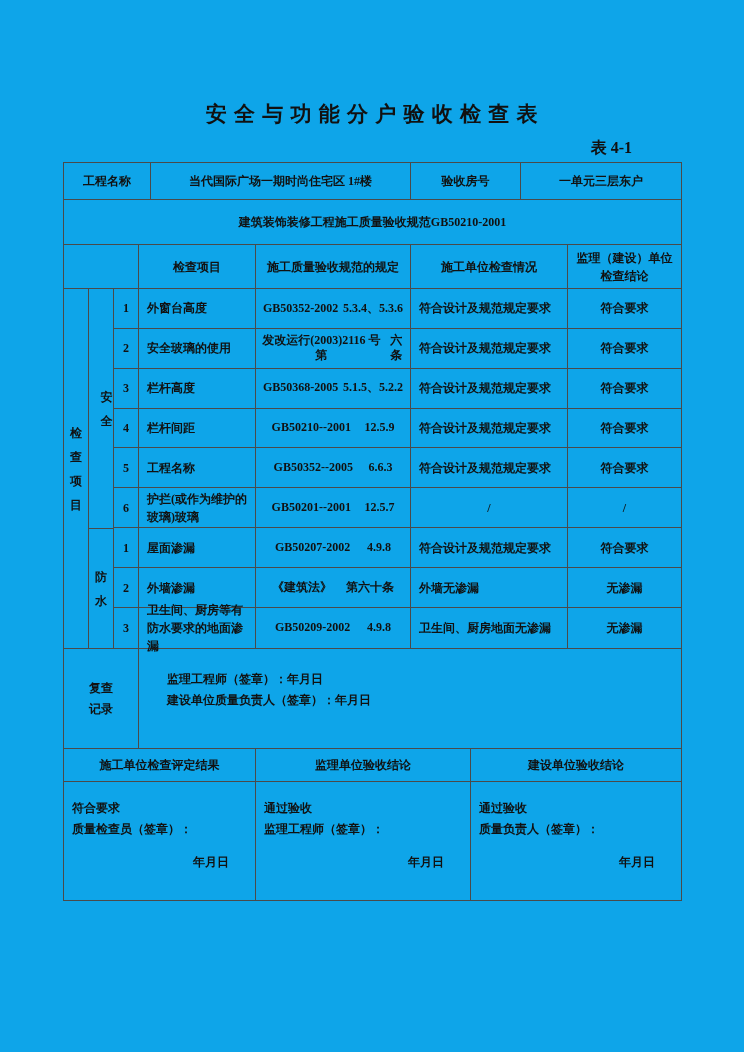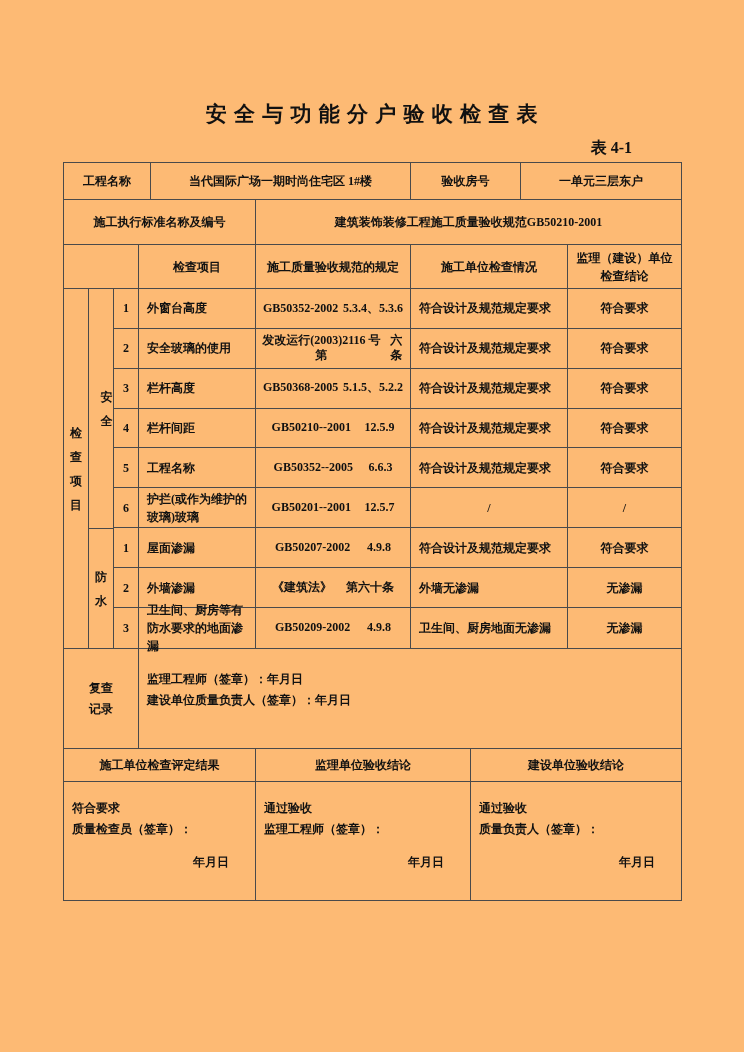--- a/index.html
+++ b/index.html
@@ -3,21 +3,21 @@
 <meta charset="utf-8">
 <style>
   * { box-sizing: border-box; margin: 0; padding: 0; }
   html, body { background: #ffffff; }
   body {
     width: 744px; height: 1052px;
     font-family: "Liberation Serif", serif;
     color: #111;
     overflow: hidden;
   }
-  .page { position: relative; width: 744px; height: 1052px; background: #fdba74; }
+  .page { position: relative; width: 744px; height: 1052px; background: #0ea5e9; }
   .title {
     padding-top: 100px;
     text-align: center;
     font-size: 21px;
     font-weight: bold;
     letter-spacing: 1px;
   }
   .sheet { width: 619px; margin-left: 63px; margin-top: 10px; }
   .tableno {
     text-align: right;
@@ -68,20 +68,21 @@
   .v2text {
     width: 26px; word-break: break-all; line-height: 21px;
     text-align: center; font-weight: bold;
   }
   .recheck-content {
     flex: 1; border-right: none;
     display: flex; flex-direction: column;
     align-items: flex-start; justify-content: flex-start;
     text-align: left; padding: 20px 8px 0 8px; line-height: 21px;
     font-weight: 600;
+    margin-left: 20px;
   }
   
   .bcell {
     display: flex; flex-direction: column;
     align-items: flex-start; justify-content: flex-start;
     text-align: left; padding: 16px 8px 0 8px; line-height: 21px;
     font-weight: 600;
   }
   .bcell .dateline {
     align-self: stretch; text-align: right;
@@ -101,21 +102,20 @@
     <div class="tbl">
 
       <div class="r h37">
         <div class="c w87 bold">工程名称</div>
         <div class="c w260">当代国际广场一期时尚住宅区 1#楼</div>
         <div class="c w110 bold">验收房号</div>
         <div class="c grow">一单元三层东户</div>
       </div>
 
       <div class="r h45">
-        <div class="c w192 bold">施工执行标准名称及编号</div>
         <div class="c grow">建筑装饰装修工程施工质量验收规范GB50210-2001</div>
       </div>
 
       <div class="r h44">
         <div class="c w75"></div>
         <div class="c w117 bold">检查项目</div>
         <div class="c w155 bold">施工质量验收规范的规定</div>
         <div class="c w157 bold">施工单位检查情况</div>
         <div class="c grow bold">监理（建设）单位检查结论</div>
       </div>

